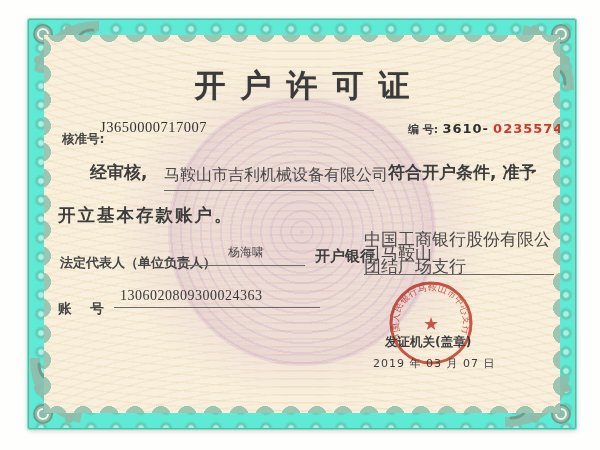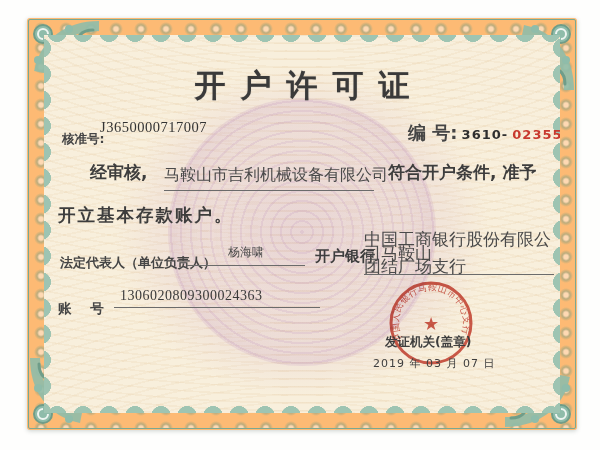--- a/index.html
+++ b/index.html
@@ -7,21 +7,21 @@
     width:600px;height:450px;overflow:hidden;
     background:#fdfdfb;
     font-family:"DejaVu Sans","Liberation Sans",sans-serif;
     position:relative;
   }
   .photo{position:absolute;inset:0;background:#fefefd;}
 
   
   .certificate{
     position:absolute;left:27px;top:18px;width:550px;height:412px;
-    background:#fdba74;border-radius:3px;
+    background:#5eead4;border-radius:3px;
     box-shadow:0 1px 4px rgba(60,80,70,.25);
   }
   .frame-texture{
     position:absolute;inset:1px;border:1px solid #7aa892;border-radius:2px;
     background-image:
       radial-gradient(circle at 12px 9px, rgba(255,255,255,.45) 2px, rgba(106,154,134,.45) 4px, rgba(106,154,134,0) 7px);
     background-size:25px 19px;
   }
   .corner{position:absolute;width:74px;height:74px;pointer-events:none;}
   .corner.tl{left:2px;top:2px;}
@@ -55,21 +55,21 @@
   }
 
   
   .t{position:absolute;color:#3d3d3d;white-space:nowrap;}
   .cert-title{left:0;right:0;top:30px;text-align:center;font-size:31px;font-weight:700;
     letter-spacing:15px;text-indent:15px;color:#3a3a3a;text-shadow:0 0 1px rgba(58,58,58,.4);}
   .lbl{font-weight:700;font-size:12.5px;color:#454545;margin-top:8px;}
   .approval-label{left:18px;top:88px;}
   .approval-number{left:56px;top:84px;font-family:"Liberation Serif",serif;font-size:14.5px;letter-spacing:.5px;color:#333;}
   .serial-group{left:364px;top:86px;font-size:13px;}
-  .serial-label{font-weight:700;font-size:18px;color:#454545;}
+  .serial-label{font-weight:700;font-size:11px;color:#454545;}
   .serial-prefix{font-weight:600;letter-spacing:1px;color:#2f2f2f;}
   .serial-number{font-weight:700;letter-spacing:1px;color:#c8392e;}
   .reviewed-prefix{left:46px;top:126px;font-size:17px;font-weight:600;}
   .company-name{left:120px;top:130px;width:210px;text-align:center;font-size:16px;color:#4a4a4a;
     padding-bottom:4px;border-bottom:1px solid #6b6b6b;}
   .reviewed-suffix{left:344px;top:126px;font-size:17px;font-weight:600;}
   .line2{left:14px;top:168px;font-size:17.5px;font-weight:600;letter-spacing:2px;}
   .legal-label{left:16px;top:211px;font-size:13px;}
   .legal-name{left:143px;top:209px;width:118px;text-align:center;font-size:12px;color:#4a4a4a;
     padding-bottom:4px;border-bottom:1px solid #6b6b6b;}

